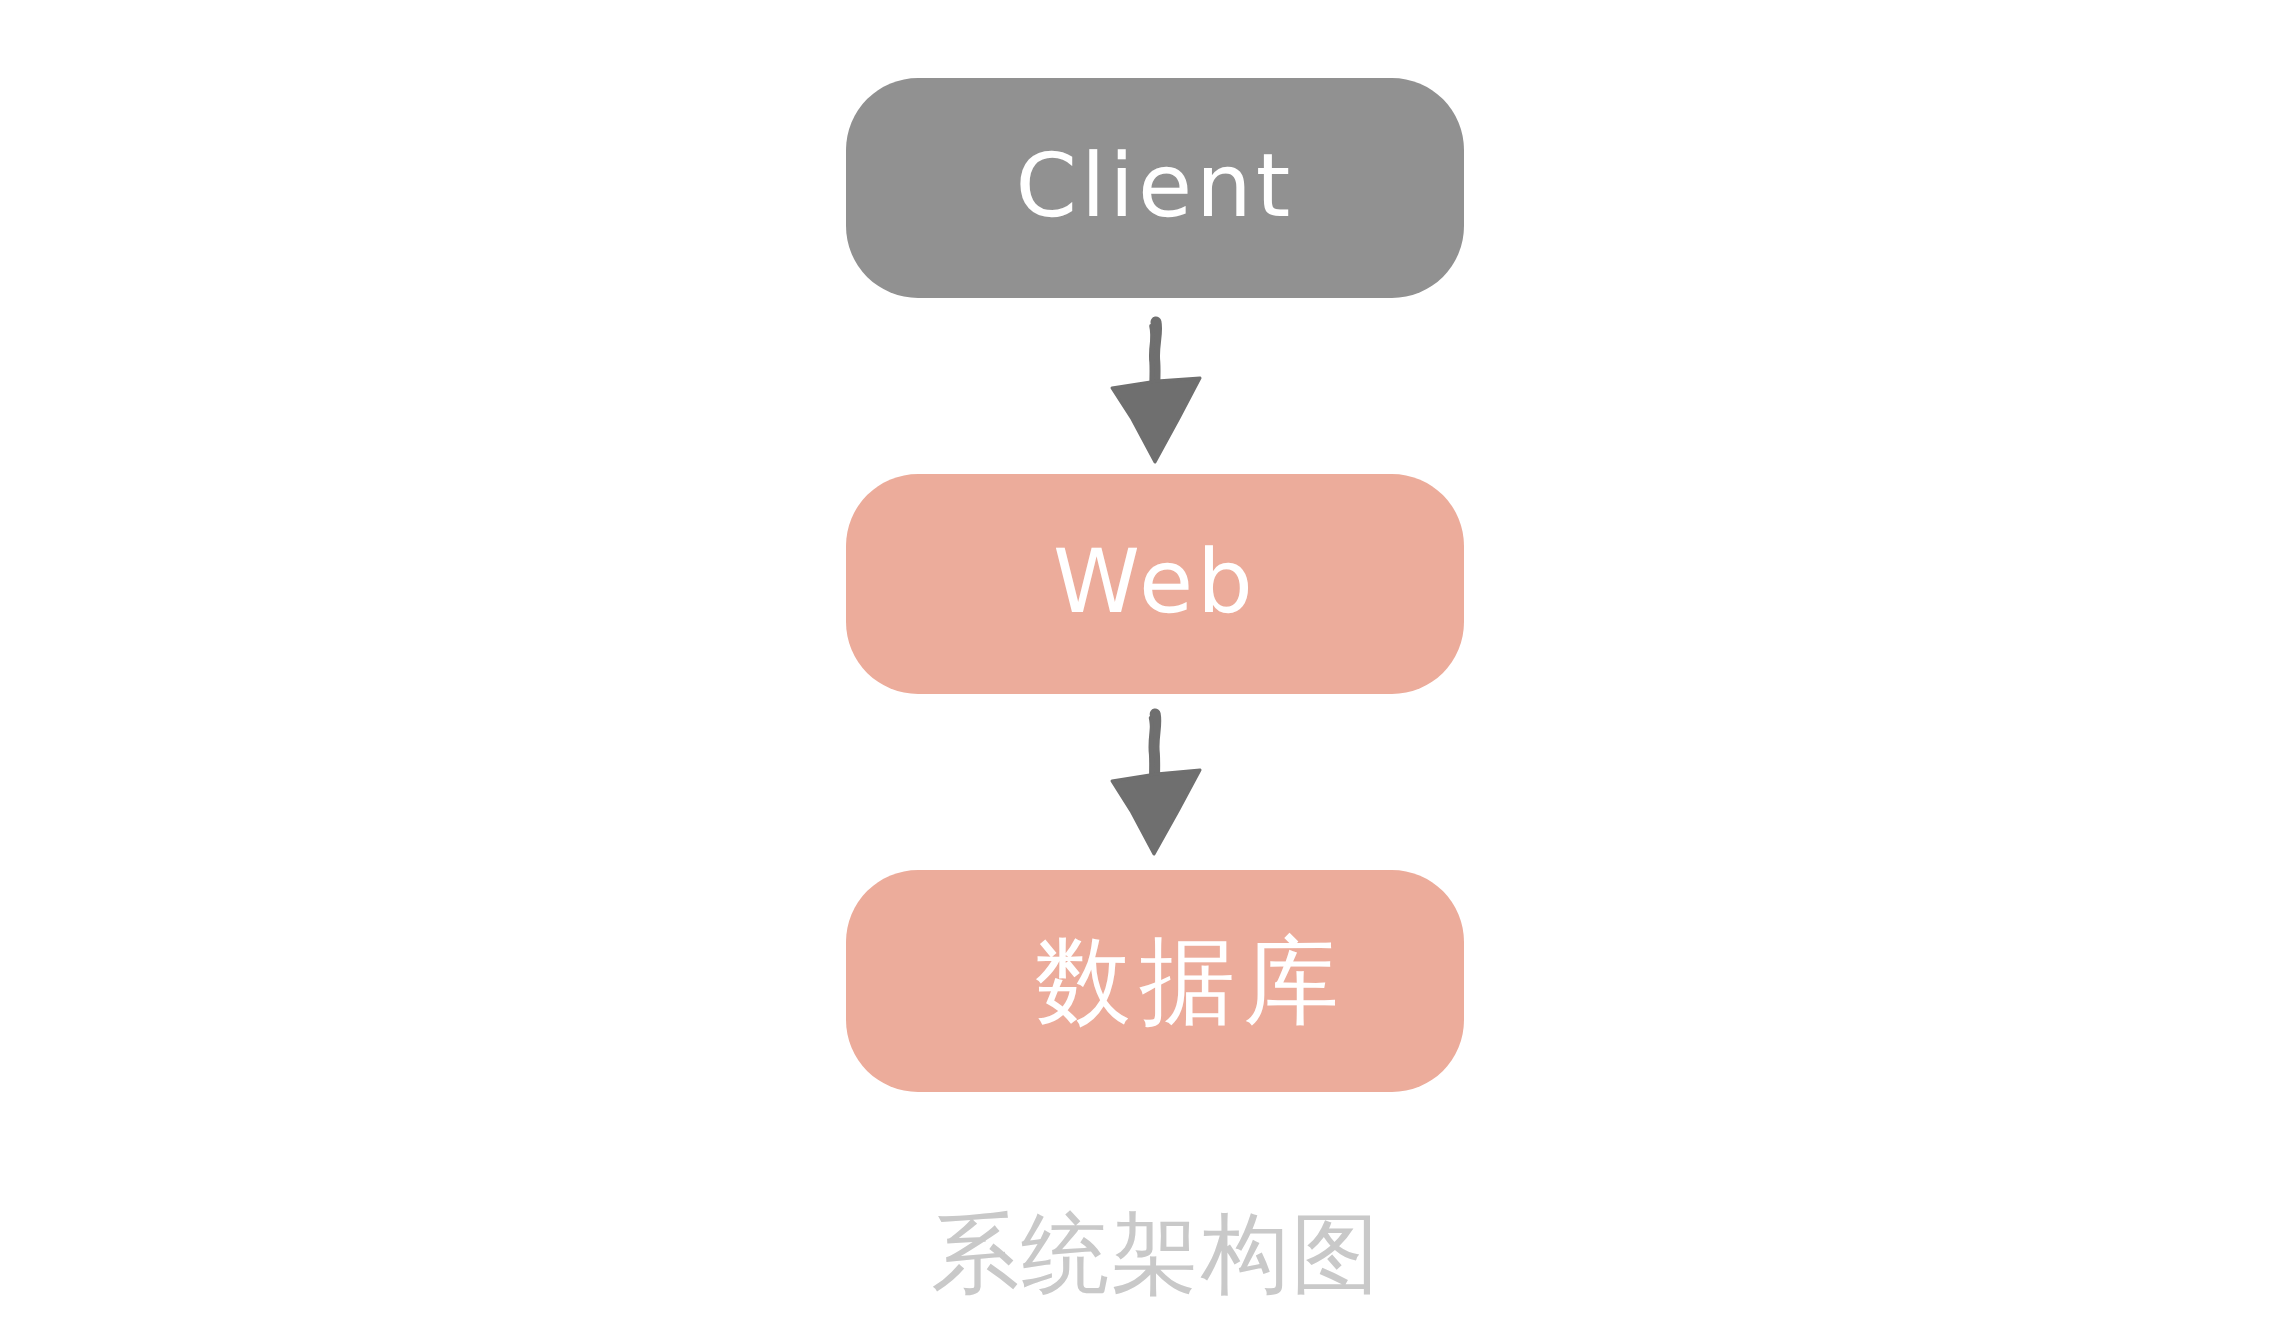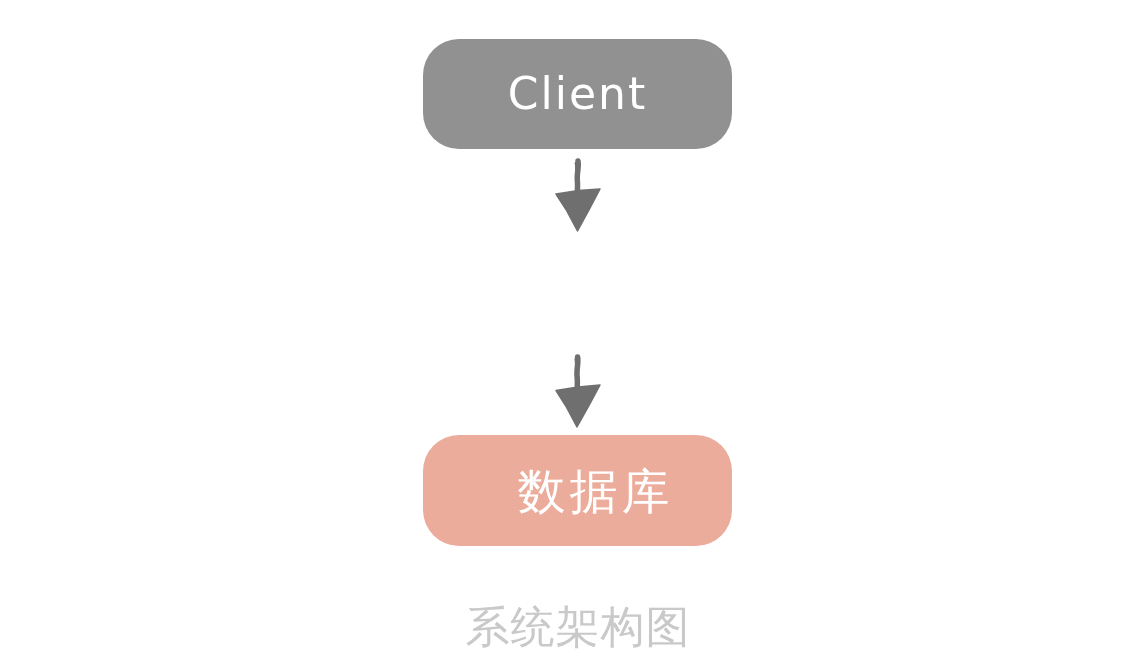--- a/index.html
+++ b/index.html
@@ -81,20 +81,23 @@
   </div>
 
   <div class="arrow arrow-1">
     <svg viewBox="0 0 60 76" aria-hidden="true">
       <path class="shaft" stroke-width="5.5" d="M31 3 C32.2 9 29.5 15 30.4 23 C30.8 29 30.1 35 30.5 41"></path>
       <path class="shaft" stroke-width="2" d="M28.6 5 C30 11 28.4 17 29.2 25 C29.5 30 29 35 29.3 40"></path>
       <path class="head" d="M9 36 L31.5 32.5 L53 31 L42.5 51 L30.5 73 L19 51.5 Z"></path>
     </svg>
   </div>
 
+  <div class="node node-web" style="background: rgb(236, 172, 155);">
+    <span class="node-label" style="color: rgb(255, 255, 255);">Web</span>
+  </div>
 
   <div class="arrow arrow-2">
     <svg viewBox="0 0 60 76" aria-hidden="true">
       <path class="shaft" stroke-width="5.5" d="M30.6 3 C31.8 9 29.2 15 30.2 23 C30.6 29 30 35 30.4 41"></path>
       <path class="shaft" stroke-width="2" d="M28.4 5 C29.8 11 28.2 17 29 25 C29.3 30 28.8 35 29.1 40"></path>
       <path class="head" d="M9 36.5 L31 33 L53 31 L42 51.5 L30 73 L18.8 52 Z"></path>
     </svg>
   </div>
 
   <div class="node node-db" style="background: rgb(236, 172, 155);">

